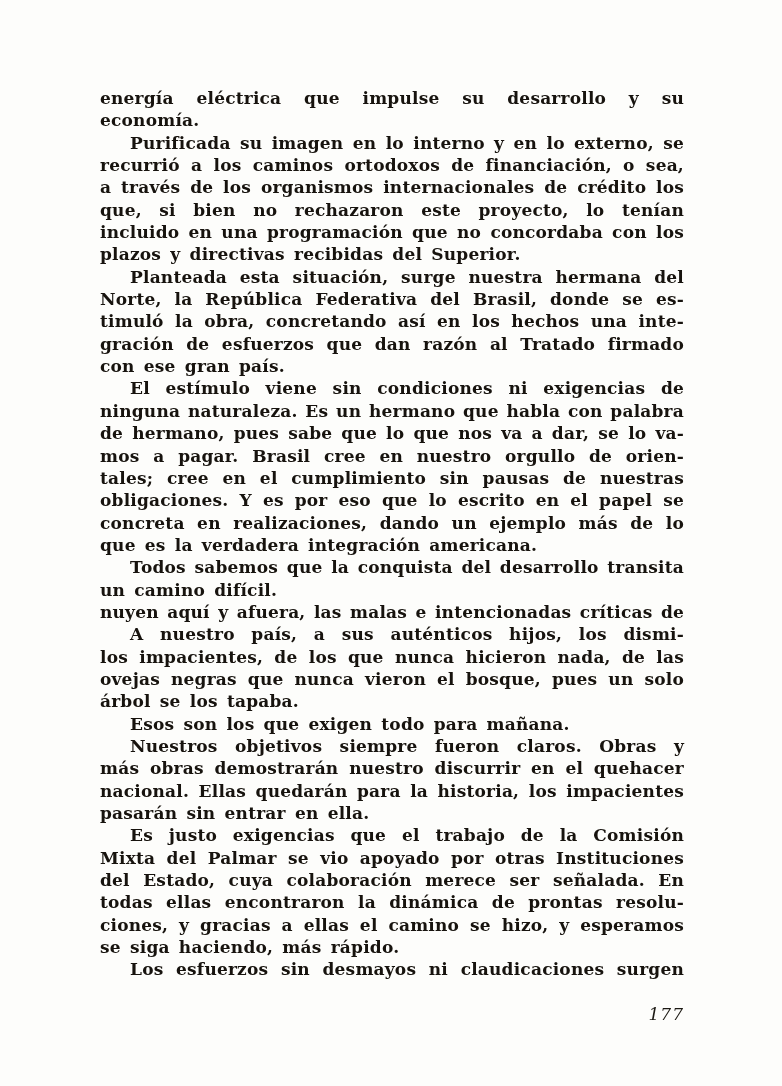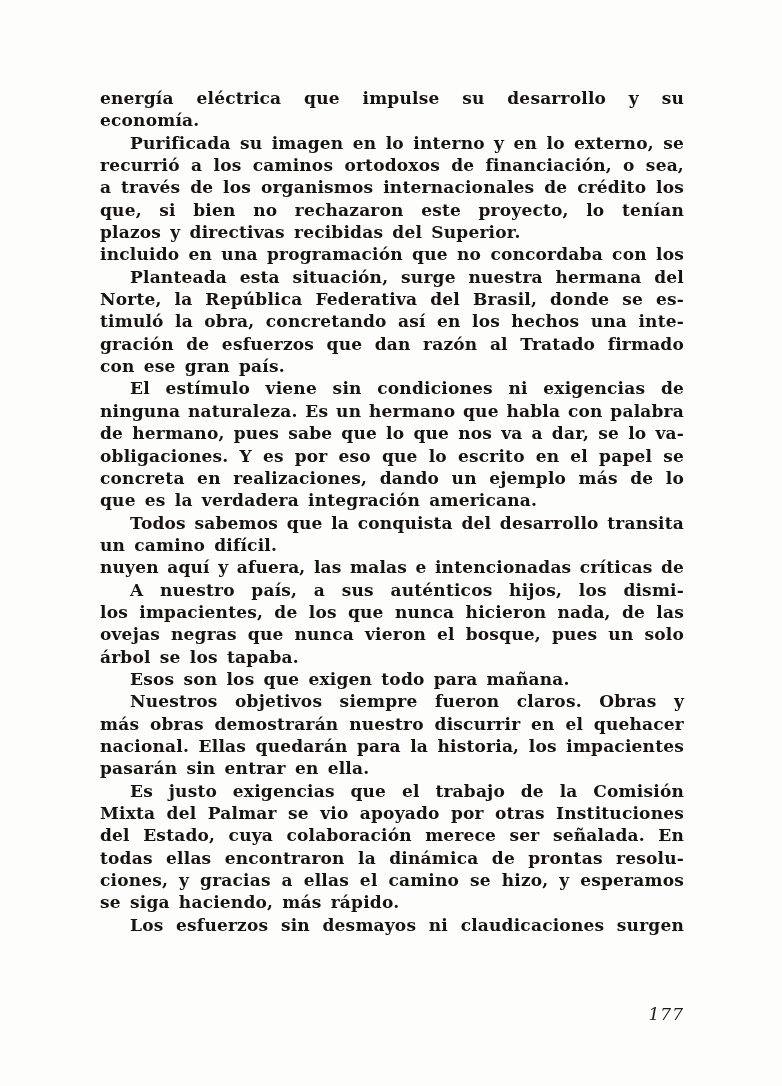--- a/index.html
+++ b/index.html
@@ -66,34 +66,36 @@
   <div class="text-block">
       <div class="paragraph">
         <div class="line j">energía eléctrica que impulse su desarrollo y su</div>
         <div class="line last">economía.</div>
       </div>
       <div class="paragraph">
         <div class="line j indent">Purificada su imagen en lo interno y en lo externo, se</div>
         <div class="line j">recurrió a los caminos ortodoxos de financiación, o sea,</div>
         <div class="line j">a través de los organismos internacionales de crédito los</div>
         <div class="line j">que, si bien no rechazaron este proyecto, lo tenían</div>
+        <div class="line j">incluido en una programación que no concordaba con los</div>
         <div class="line last">plazos y directivas recibidas del Superior.</div>
-        <div class="line j">incluido en una programación que no concordaba con los</div>
       </div>
       <div class="paragraph">
         <div class="line j indent">Planteada esta situación, surge nuestra hermana del</div>
         <div class="line j">Norte, la República Federativa del Brasil, donde se es-</div>
         <div class="line j">timuló la obra, concretando así en los hechos una inte-</div>
         <div class="line j">gración de esfuerzos que dan razón al Tratado firmado</div>
         <div class="line last">con ese gran país.</div>
       </div>
       <div class="paragraph">
         <div class="line j indent">El estímulo viene sin condiciones ni exigencias de</div>
         <div class="line j">ninguna naturaleza. Es un hermano que habla con palabra</div>
         <div class="line j">de hermano, pues sabe que lo que nos va a dar, se lo va-</div>
+        <div class="line j">mos a pagar. Brasil cree en nuestro orgullo de orien-</div>
+        <div class="line j">tales; cree en el cumplimiento sin pausas de nuestras</div>
         <div class="line j">obligaciones. Y es por eso que lo escrito en el papel se</div>
         <div class="line j">concreta en realizaciones, dando un ejemplo más de lo</div>
         <div class="line last">que es la verdadera integración americana.</div>
       </div>
       <div class="paragraph">
         <div class="line j indent">Todos sabemos que la conquista del desarrollo transita</div>
         <div class="line last">un camino difícil.</div>
       </div>
       <div class="paragraph">
         <div class="line j">nuyen aquí y afuera, las malas e intencionadas críticas de</div>

